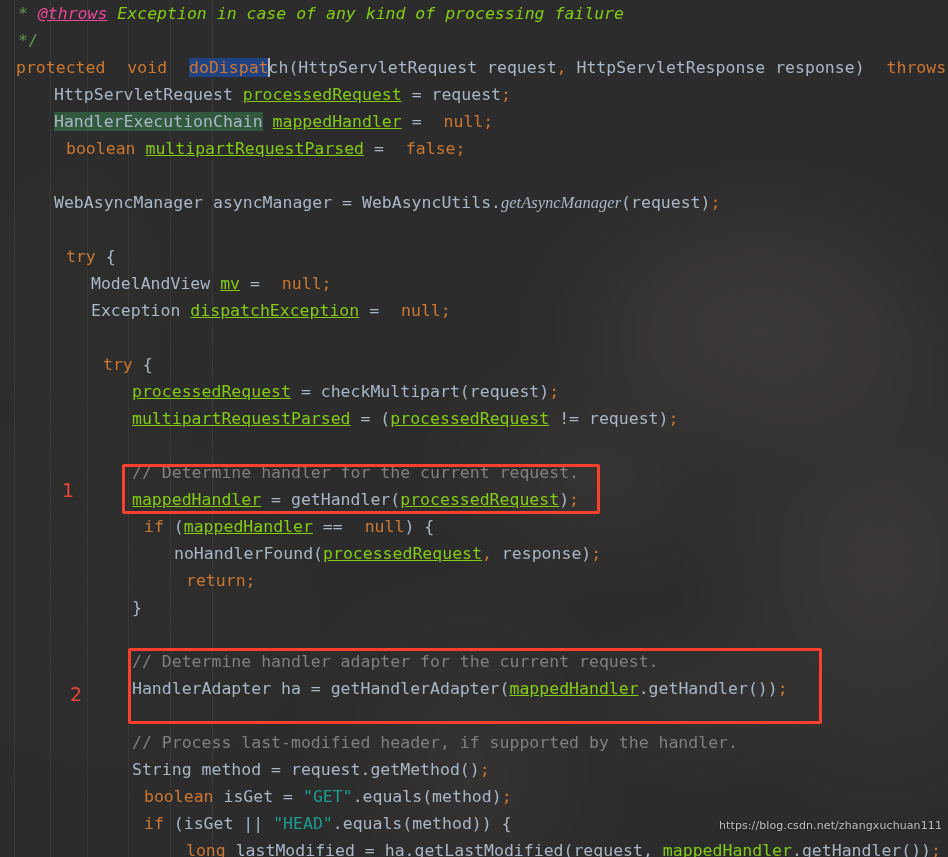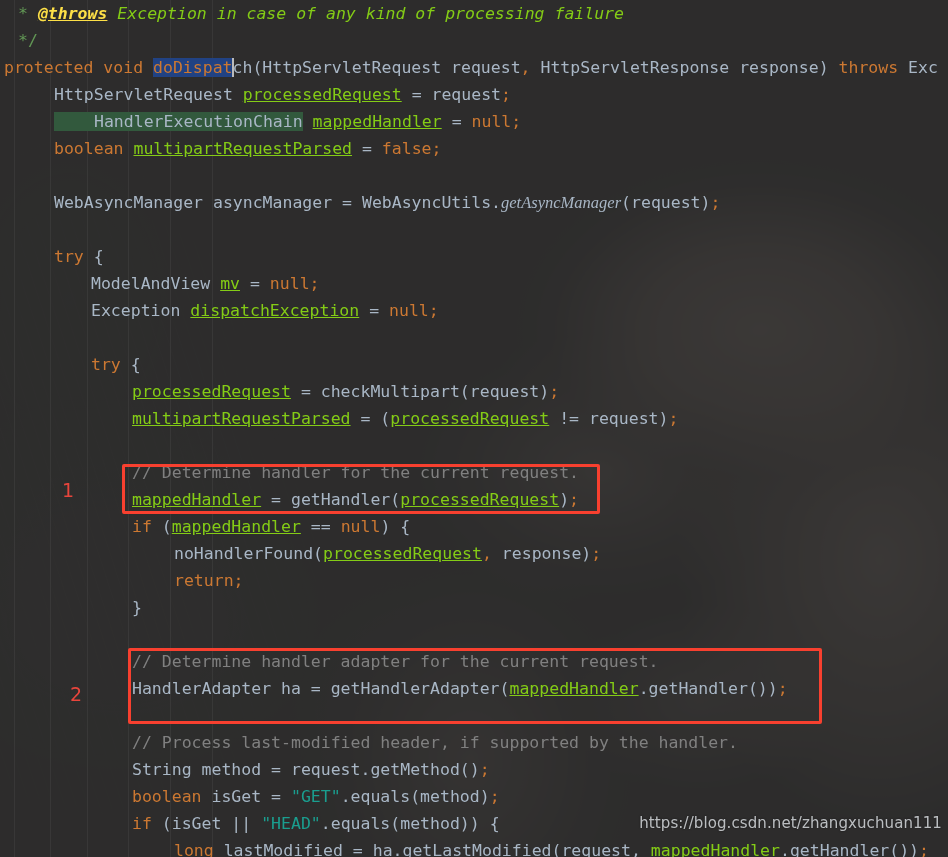--- a/index.html
+++ b/index.html
@@ -64,34 +64,34 @@
     color:#a9b7c6;
     letter-spacing:0px;
   }
   .ln{
     height:27px;
     white-space:pre;
     padding-left:4px;
   }
 
   
-  .kw   {color:#cc7832;}              
+  .kw   {color:#cc7832;margin-left:12px;}              
   .def  {color:#a9b7c6;}  
   .loc  {color:#84cc16;text-decoration:underline;}  
   .cmt  {color:#808080;}              
   .doc  {color:#629755;}              
-  .doct {color:#fde047;font-weight:bold;font-style:italic;text-decoration:underline;}
+  .doct {color:#ec4899;font-weight:normal;font-style:italic;text-decoration:underline;}
   .docI {color:#84cc16;font-style:italic;}
   .str  {color:#1a9e8f;}              
   .stat {color:#a9b7c6;font-style:italic;font-family:Liberation Serif, serif;}  
   .punc {color:#a9b7c6;}
   .semi {color:#cc7832;}
 
   
-  .hl-search{background:#32593d;padding-left:40px;}
+  .hl-search{background:#32593d;}
   
   .hl-sel{background:#214283;}
   .caret{
     display:inline-block;width:2px;height:19px;
     background:#bbbbbb;vertical-align:-4px;margin:0 -1px;
   }
 
   
   .anno-box{
     position:absolute;
@@ -109,21 +109,21 @@
     font-weight:400;
     pointer-events:none;
   }
 
   
   #watermark{
     position:absolute;
     right:6px;bottom:25px;
     color:rgba(226,230,234,.80);
     font-family:"DejaVu Sans","Liberation Sans",sans-serif;
-    font-size:15px;
+    font-size:11px;
     letter-spacing:.1px;
     pointer-events:none;
     text-shadow:0 0 2px rgba(0,0,0,.55);
   }
 </style>
 </head>
 <body>
 
 <div id="editor">
 

